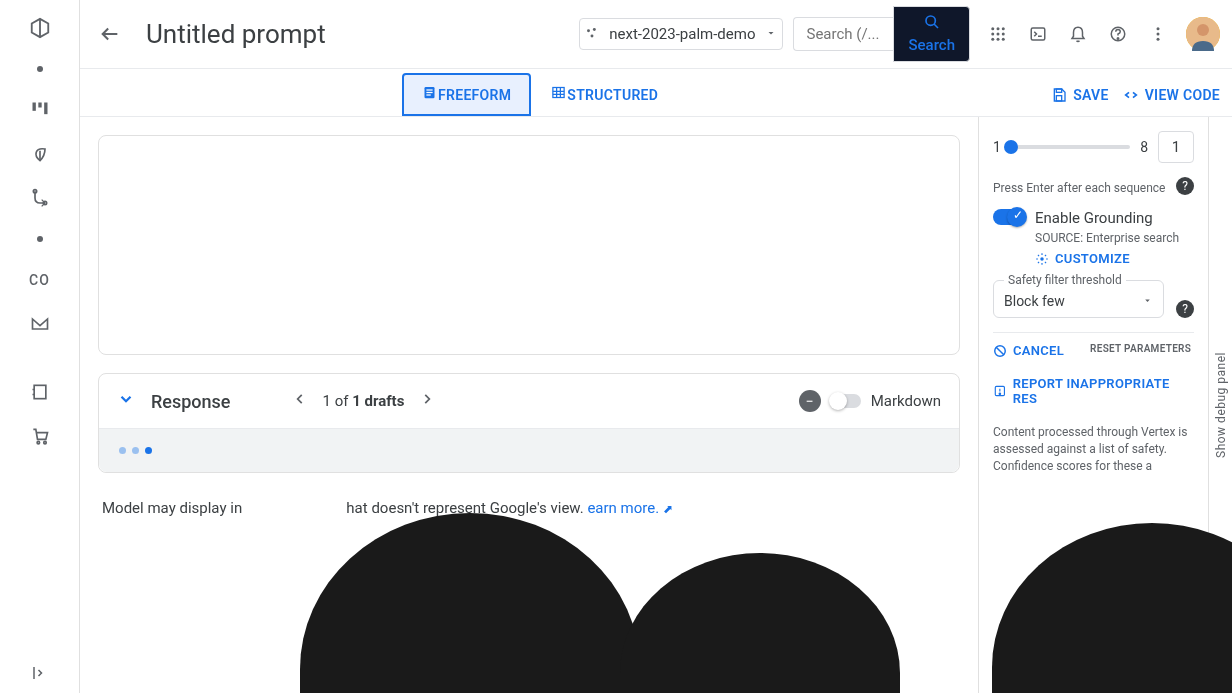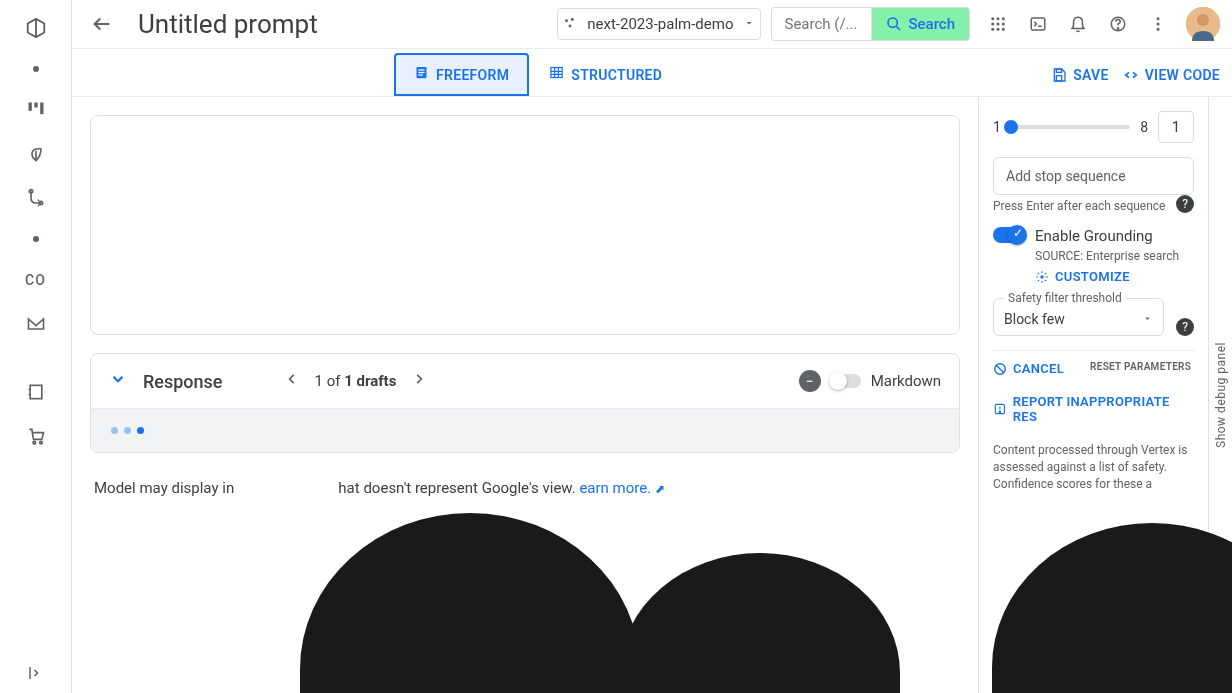--- a/index.html
+++ b/index.html
@@ -1,39 +1,39 @@
 <!DOCTYPE html>
 <html><head>
 <meta charset="utf-8">
 <style>
   * { box-sizing: border-box; margin: 0; padding: 0; font-family: 'Google Sans', Roboto, Arial, sans-serif; }
   body { background: #f8f9fa; width: 1232px; height: 693px; overflow: hidden; position: relative; }
 
   
   .app { display: flex; height: 100%; }
-  .side-rail { width: 72px; background: #fff; border-right: 1px solid #e0e0e0; display: flex; flex-direction: column; align-items: center; padding-top: 8px; gap: 4px; }
+  .side-rail { width: 80px; background: #fff; border-right: 1px solid #e0e0e0; display: flex; flex-direction: column; align-items: center; padding-top: 8px; gap: 4px; }
   .side-rail .rail-icon { width: 40px; height: 40px; display: flex; align-items: center; justify-content: center; color: #5f6368; border-radius: 50%; cursor: pointer; font-size: 20px; }
   .side-rail .dot { width: 6px; height: 6px; border-radius: 50%; background: #5f6368; margin: 14px 0; }
 
   .main { flex: 1; display: flex; flex-direction: column; background: #fff; position: relative; }
   .topbar { display: flex; align-items: center; padding: 6px 12px; gap: 10px; border-bottom: 1px solid #e8eaed; }
   .back-btn { width: 36px; height: 36px; display:flex; align-items:center; justify-content:center; color:#5f6368; border-radius:50%; cursor:pointer; }
   .title { font-size: 26px; color: #3c4043; font-weight: 400; margin-left: 8px; }
   .proj-dropdown { margin-left: auto; display:flex; align-items:center; gap:10px; border:1px solid #dadce0; border-radius:4px; padding:6px 5px; color:#3c4043; font-size:15px; cursor:pointer; }
   .proj-dropdown .hex { color:#5f6368; font-size:14px; }
   .search-wrap { display:flex; align-items:center; gap:0; }
   .search-input { border:1px solid #dadce0; border-right:none; border-radius:4px 0 0 4px; padding:7px 12px; font-size:15px; width:100px; color:#5f6368; }
-  .search-btn { display:flex; align-items:center; gap:6px; border:1px solid #dadce0; color:#1a73e8; font-size:15px; padding:7px 14px; border-radius:0 4px 4px 0; background:#86efac; cursor:pointer; font-weight:500; }
+  .search-btn { display:flex; align-items:center; gap:6px; border:1px solid #dadce0; color:#1a73e8; font-size:15px; padding:7px 14px; border-radius:0 4px 4px 0; background:#0f172a; cursor:pointer; font-weight:500;flex-direction:column; }
   .top-icons { display:flex; align-items:center; gap:4px; }
   .top-icons .tico { width:36px; height:36px; display:flex; align-items:center; justify-content:center; color:#5f6368; cursor:pointer; border-radius:50%; }
   .avatar { width:34px; height:34px; border-radius:50%; background:#f4b400; display:flex; align-items:center; justify-content:center; color:#fff; font-weight:500; margin-left:6px; cursor:pointer; }
 
   .secondbar { display:flex; align-items:center; padding: 4px 12px 0; gap:10px; border-bottom:1px solid #e8eaed; }
   .tabs { display:flex; gap:0; margin-left:310px; }
-  .tab { display:flex; align-items:center; gap:7px; padding:10px 18px; font-size:14px; font-weight:600; color:#1a73e8; border:2px solid transparent; cursor:pointer; letter-spacing:0.3px; }
+  .tab { display:flex; align-items:center; gap:1px; padding:10px 18px; font-size:14px; font-weight:600; color:#1a73e8; border:2px solid transparent; cursor:pointer; letter-spacing:0.3px; }
   .tab.active { border:2px solid #1a73e8; border-radius:4px 4px 0 0; background:#e8f0fe; }
   .tab .ticon { font-size:16px; }
   .actions { margin-left:auto; display:flex; align-items:flex-end; gap:14px; }
   .act-link { display:flex; align-items:center; gap:6px; color:#1a73e8; font-size:14px; font-weight:600; cursor:pointer; letter-spacing:0.3px; }
 
   .workspace { flex:1; display:flex; overflow:hidden; }
   .editor-col { flex:1; display:flex; flex-direction:column; padding: 18px; gap:18px; }
   .prompt-box { flex:0 0 220px; border:1px solid #e0e0e0; border-radius:8px; background:#fff; }
   .response-card { border:1px solid #e0e0e0; border-radius:8px; }
   .resp-header { display:flex; align-items:center; padding:14px 18px; gap:16px; }
@@ -333,23 +333,20 @@
         <div class="slider-row">
           <span>1</span>
           <div class="track">
               <div class="thumb"></div>
             </div>
           <span>8</span>
           <div class="num-box">1</div>
         </div>
 
         <div>
-          <div class="stop-seq">
-            <span>Add stop sequence</span>
-          </div>
           <div style="display:flex; align-items:center; justify-content:space-between;">
             <div class="hint">Press Enter after each sequence</div>
             <span class="help-inline">?</span>
           </div>
         </div>
 
         <div class="toggle-row">
           <div class="switch-on check"></div>
           <div class="toggle-body">
             <span class="toggle-label">Enable Grounding</span>

